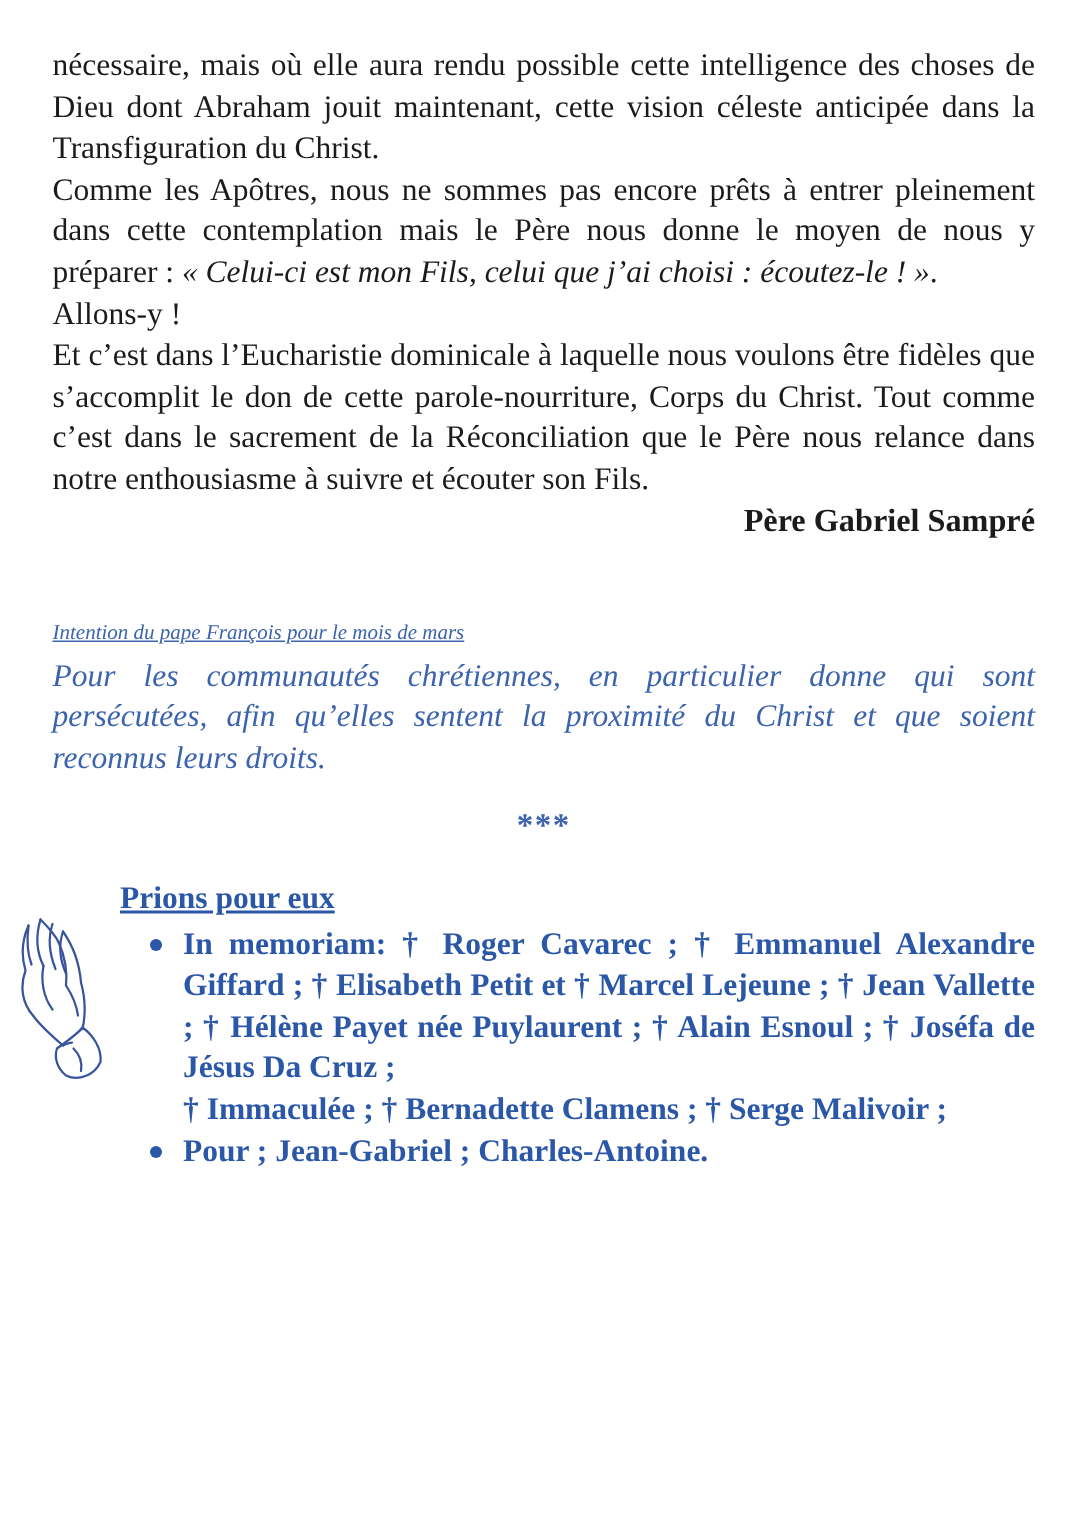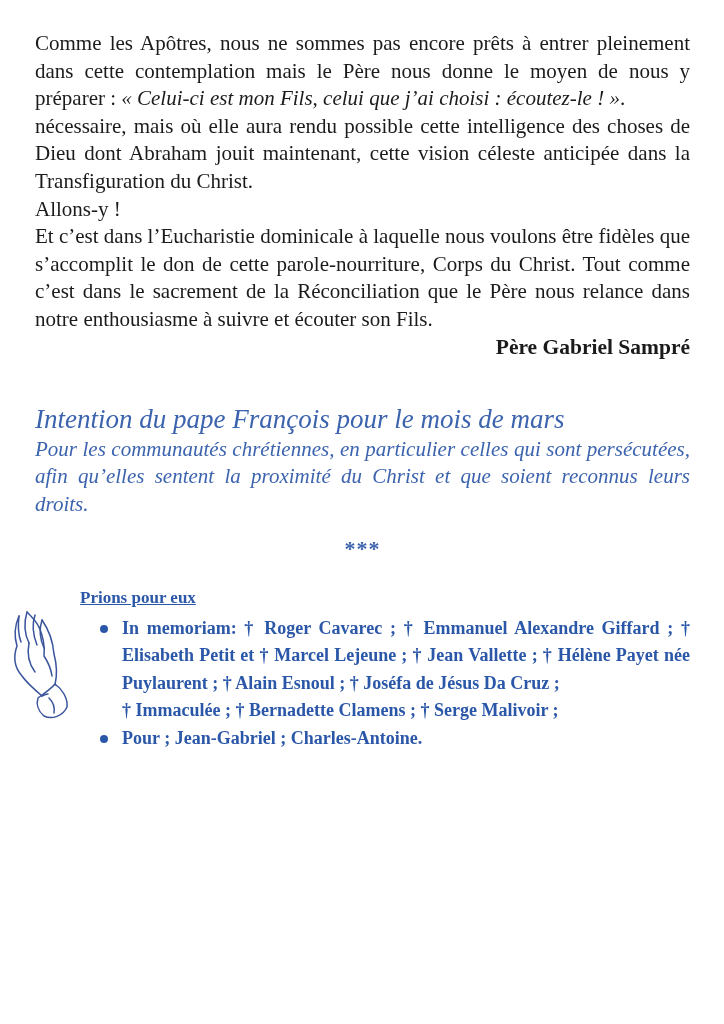--- a/index.html
+++ b/index.html
@@ -28,22 +28,23 @@
     margin:0;
   }
   .intention{
     margin-top:45px;
     font-style:italic;
     font-size:21px;
     line-height:27.6px;
   }
   .intention-heading{
     display:inline-block;
+    text-decoration:underline;
     font-weight:normal;
-    font-size:27px;
+    font-size:14px;
     margin:0;
   }
   .intention-text{
     text-align:justify;
     margin:0;
   }
   .separator{
     margin-top:16px;
     text-align:center;
     font-weight:bold;
@@ -51,30 +52,30 @@
     letter-spacing:1px;
     line-height:27.6px;
   }
   .prayers{
     position:relative;
     margin-top:22px;
   }
   .prayers-heading{
     margin:0 0 3px 45px;
     font-weight:bold;
-    font-size:17px;
+    font-size:21px;
     line-height:27.6px;
     text-decoration:underline;
   }
   .prayer-list{
     list-style:none;
     margin:0;
     padding:0 0 0 65px;
     font-weight:bold;
-    font-size:18px;
+    font-size:21px;
     line-height:27.6px;
   }
   .prayer-item{
     display:flex;
     align-items:flex-start;
   }
   .bullet-dot{
     flex:0 0 auto;
     width:8px;height:8px;
     border-radius:50%;
@@ -88,33 +89,33 @@
     top:24px;
     width:74px;
     height:116px;
   }
 </style>
 </head>
 <body>
 
 <div class="page">
 
+  <p class="body-par">nécessaire, mais où elle aura rendu possible cette intelligence des choses de Dieu dont Abraham jouit maintenant, cette vision céleste anticipée dans la Transfiguration du Christ.</p>
+
   <p class="body-par"><span>Comme les Apôtres, nous ne sommes pas encore prêts à entrer pleinement dans cette contemplation mais le Père nous donne le moyen de nous y préparer : </span><span class="inline-italic">« Celui-ci est mon Fils, celui que j’ai choisi : écoutez-le ! »</span><span>.</span></p>
-
-  <p class="body-par">nécessaire, mais où elle aura rendu possible cette intelligence des choses de Dieu dont Abraham jouit maintenant, cette vision céleste anticipée dans la Transfiguration du Christ.</p>
 
   <p class="body-par">Allons-y !</p>
 
   <p class="body-par">Et c’est dans l’Eucharistie dominicale à laquelle nous voulons être fidèles que s’accomplit le don de cette parole-nourriture, Corps du Christ. Tout comme c’est dans le sacrement de la Réconciliation que le Père nous relance dans notre enthousiasme à suivre et écouter son Fils.</p>
 
   <p class="signature">Père Gabriel Sampré</p>
 
   <div class="intention" style="color:#3c63ae">
     <p class="intention-heading">Intention du pape François pour le mois de mars</p>
-    <p class="intention-text">Pour les communautés chrétiennes, en particulier celles qui sont persécutées, afin qu’elles sentent la proximité du Christ et que soient reconnus leurs droits.</p>
+    <p class="intention-text">Pour les communautés chrétiennes, en particulier donne qui sont persécutées, afin qu’elles sentent la proximité du Christ et que soient reconnus leurs droits.</p>
   </div>
 
   <div class="separator" style="color:#3c63ae">***</div>
 
   <div class="prayers" style="color:#2b57a8">
 
     <svg class="hands" viewBox="0 0 74 116" aria-hidden="true">
       <g fill="none" stroke="#39549c" stroke-width="1.5" stroke-linecap="round" stroke-linejoin="round">
         <path d="M15,8 C11,17 10,28 13,38 C9,49 11,60 18,68 C23,75 31,82 38,88"></path>
         <path d="M15,8 C14,16 14,26 17,34"></path>

